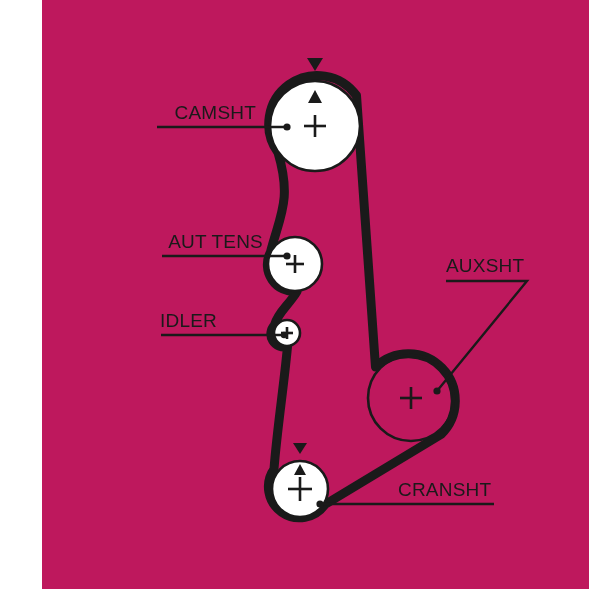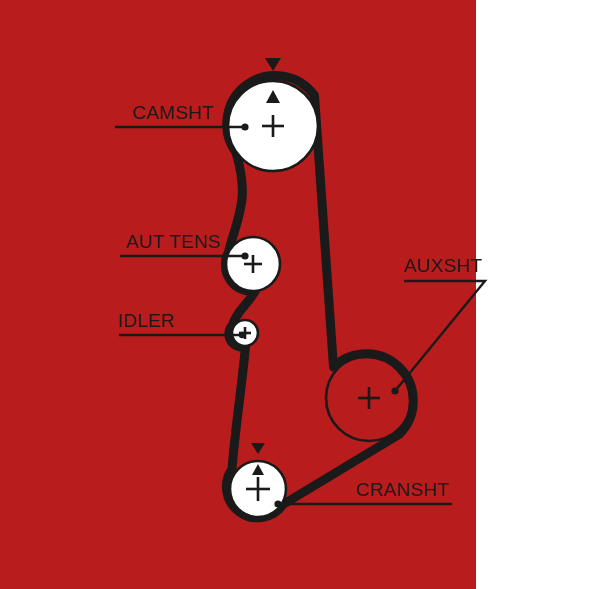--- a/index.html
+++ b/index.html
@@ -8,23 +8,24 @@
     background: #ffffff;
   }
   body {
     width: 600px;
     height: 589px;
     font-family: "Liberation Sans", sans-serif;
     overflow: hidden;
   }
   #diagram-root {
     position: relative;
-    width: 476px;
+    width: 547px;
     height: 589px;
-    background: #b91c1c;
+    background: #be185d;
+    margin-left: 42px;
   }
   svg.diagram {
     display: block;
     width: 600px;
     height: 589px;
   }
   .belt {
     fill: none;
     stroke: #1a1a1a;
     stroke-width: 9;

